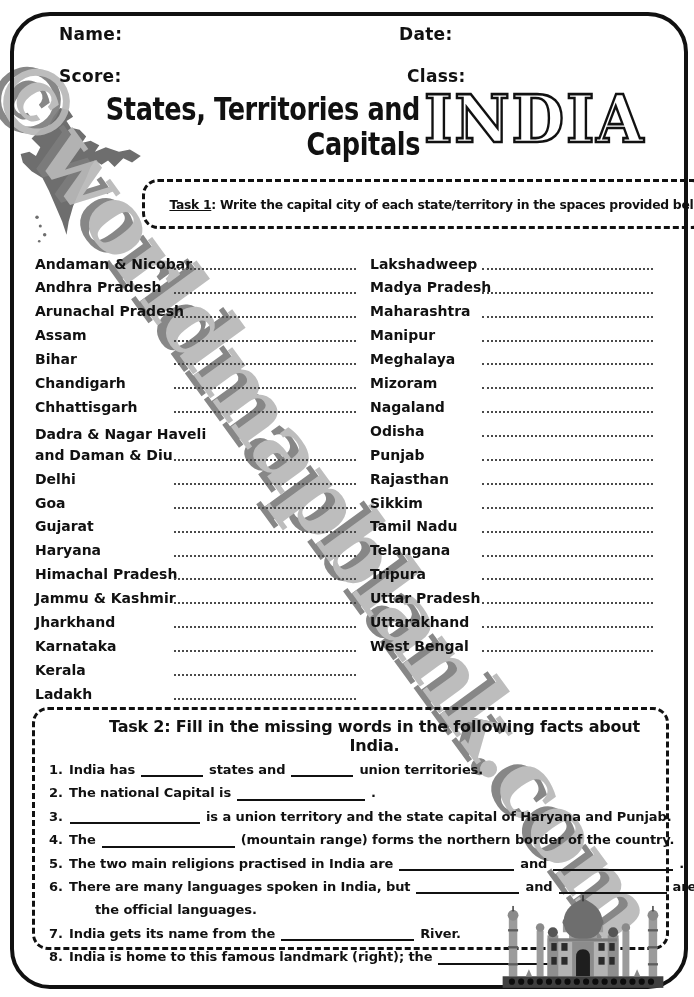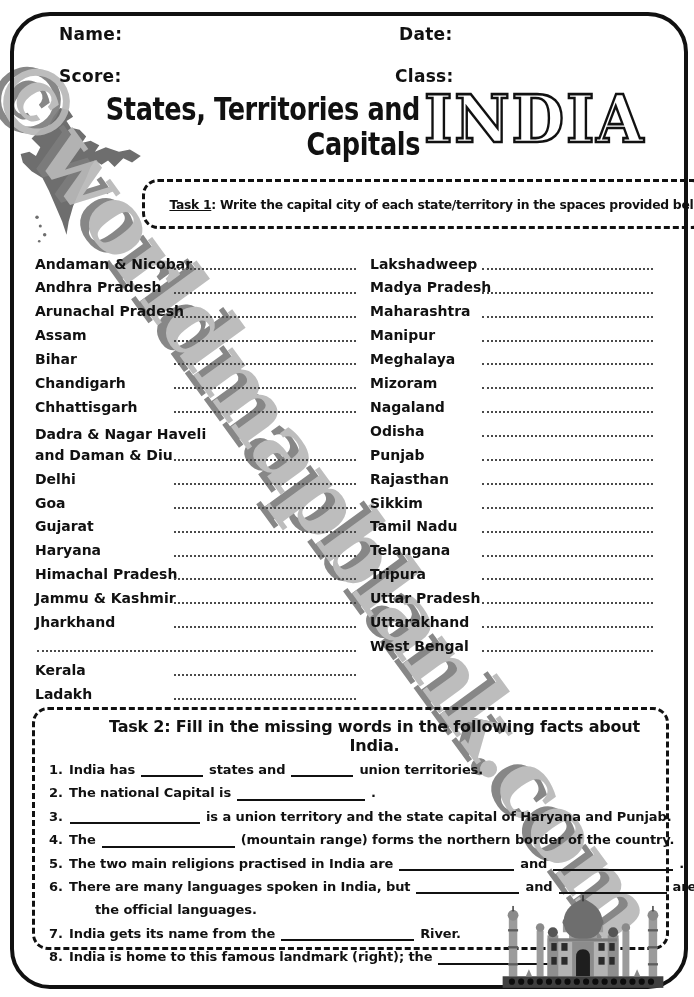--- a/index.html
+++ b/index.html
@@ -7,21 +7,21 @@
        font-family:"DejaVu Sans",sans-serif;color:#111;}
   .sheet{position:absolute;inset:0;}
 
   
   .page-border{position:absolute;left:10px;top:12px;width:670px;height:969px;
     border:4px solid #111;border-radius:40px;z-index:3;pointer-events:none;}
 
   
   .hfield{position:absolute;font-size:17px;font-weight:bold;z-index:4;letter-spacing:.3px;margin-left:27px;}
   #f-name{left:32px;top:24px;} #f-date{left:372px;top:24px;}
-  #f-score{left:32px;top:66px;} #f-class{left:368px;top:66px;}
+  #f-score{left:32px;top:66px;} #f-class{left:380px;top:66px;}
 
   
   .title-wrap{position:absolute;top:92px;left:0;width:420px;text-align:right;z-index:4;
     transform:scaleX(.8);transform-origin:100% 0;font-weight:bold;line-height:35px;font-size:32px;
     letter-spacing:-.5px;}
   .country{position:absolute;left:424px;top:80px;z-index:4;font-family:"DejaVu Serif",serif;
     font-weight:bold;font-size:66px;color:#fff;-webkit-text-stroke:2.6px #111;letter-spacing:2px;
     transform:scaleX(.92);transform-origin:0 0;}
 
   
@@ -161,20 +161,21 @@
       </div>
       <div class="srow">
         <div class="slabel">Jammu &amp; Kashmir</div>
         <div class="ans"></div>
       </div>
       <div class="srow">
         <div class="slabel">Jharkhand</div>
         <div class="ans"></div>
       </div>
       <div class="srow">
+        <div class="slabel">Karnataka</div>
         <div class="ans"></div>
       </div>
       <div class="srow">
         <div class="slabel">Kerala</div>
         <div class="ans"></div>
       </div>
       <div class="srow">
         <div class="slabel">Ladakh</div>
         <div class="ans"></div>
       </div>

